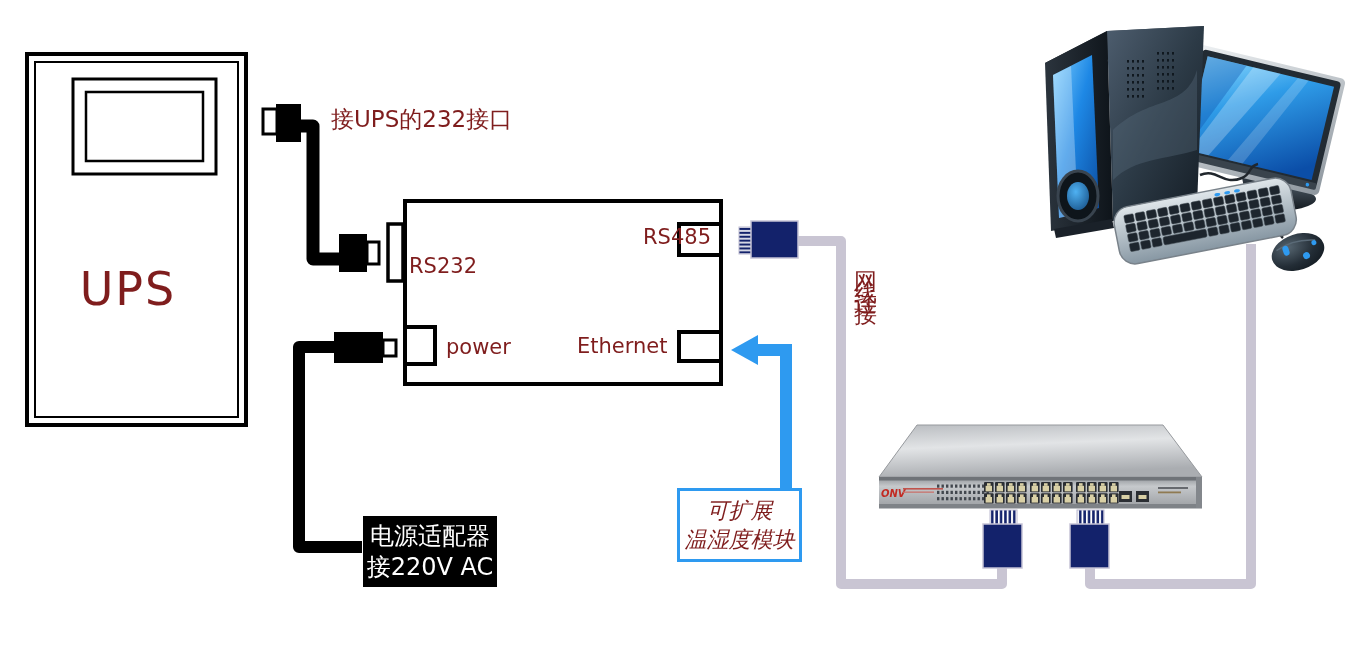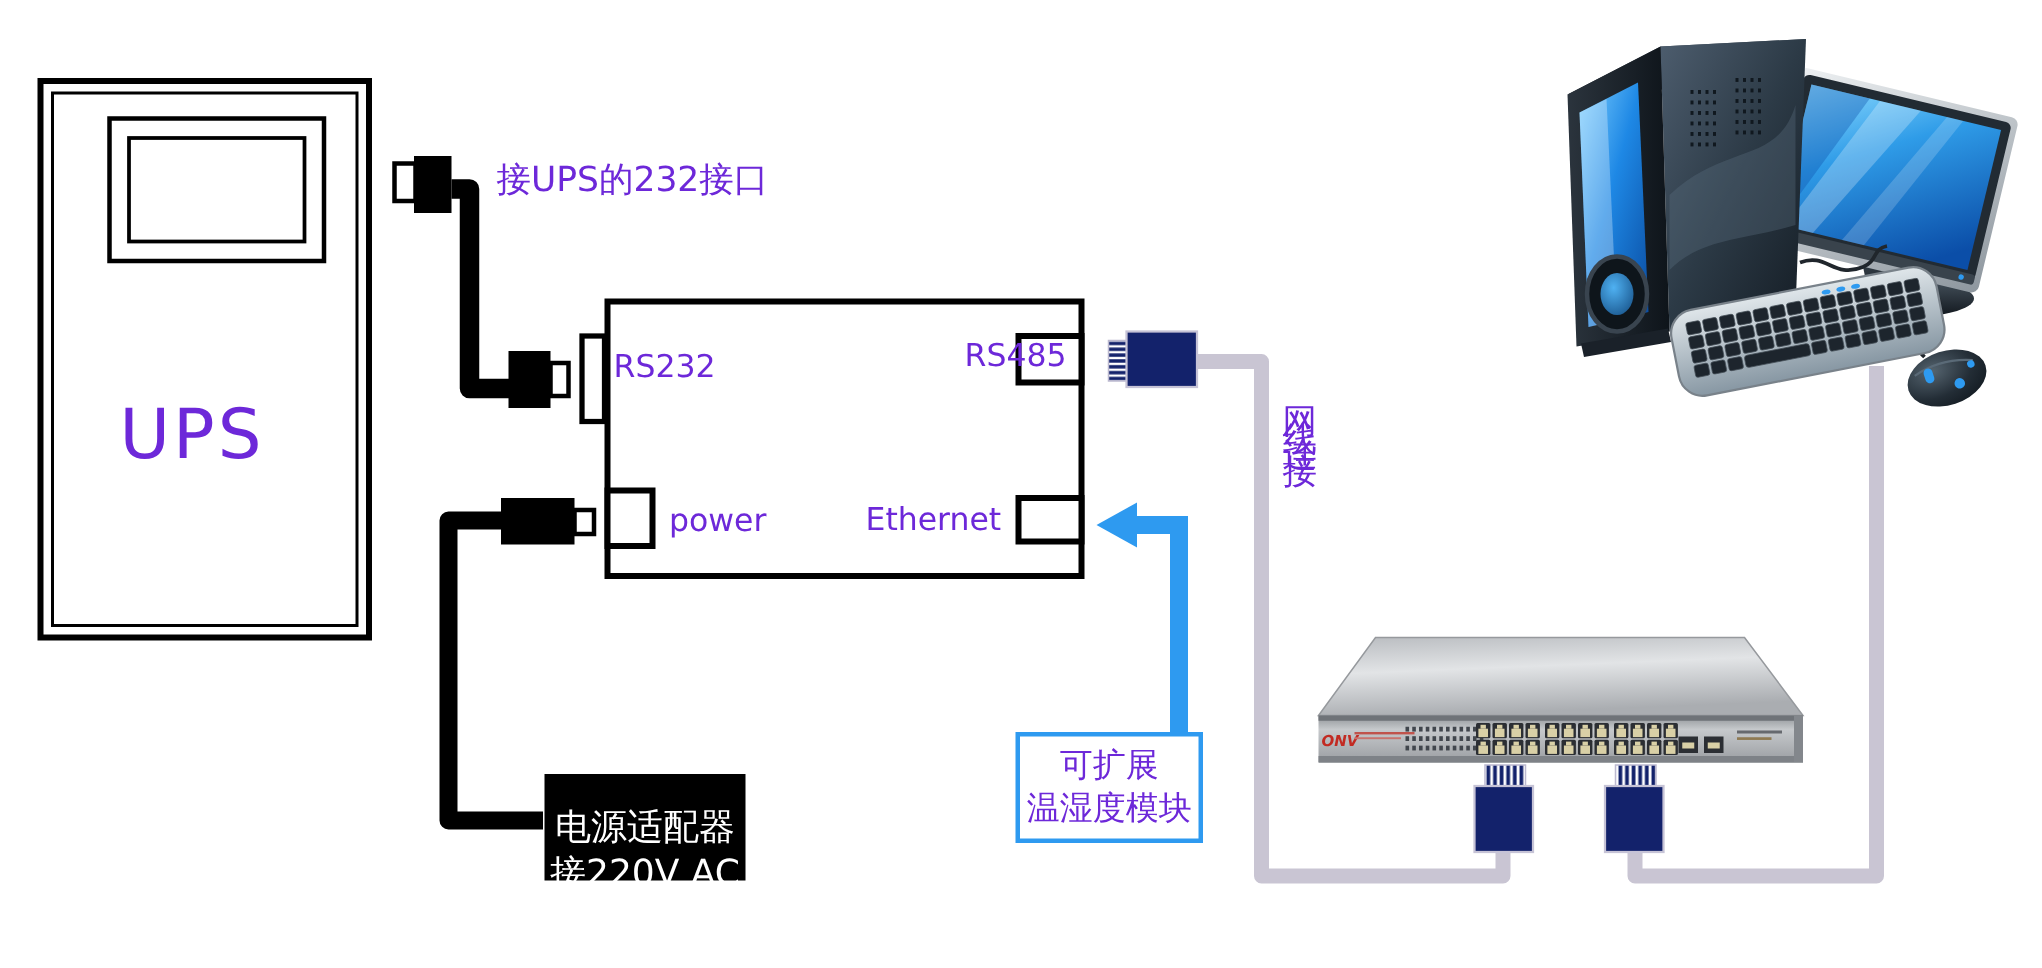--- a/index.html
+++ b/index.html
@@ -1,33 +1,33 @@
 <!DOCTYPE html>
 <html><head>
 <meta charset="utf-8">
 <style>
   html,body{margin:0;padding:0;background:#fff;}
   #stage{position:relative;width:1361px;height:645px;background:#fff;overflow:hidden;
          font-family:"DejaVu Sans","Liberation Sans",sans-serif;color:#111;}
   #art{position:absolute;left:0;top:0;}
-  .lbl{position:absolute;white-space:nowrap;color:#6d28d9;}
+  .lbl{position:absolute;white-space:nowrap;color:#7f1d1d;}
   .ups-label{left:25px;top:262px;width:206px;text-align:center;font-size:46px;letter-spacing:2px;}
   .adapter-title{left:405px;top:271px;width:316px;text-align:center;font-size:28px;font-weight:500;}
   .port-lbl{font-size:21px;}
-  .rs232{left:409px;top:232px;}
+  .rs232{left:409px;top:254px;}
   .rs485{left:601px;top:225px;margin-left:42px;}
   .power{left:446px;top:335px;}
   .ethernet{left:577px;top:334px;}
   .ups-port-note{left:331px;top:104px;font-size:23px;}
   .net-cable-note{left:851px;top:253px;font-size:23px;writing-mode:vertical-rl;text-orientation:upright;letter-spacing:10px;}
   .router-note{left:903px;top:382px;font-size:30px;}
   .power-box{left:363px;top:516px;width:134px;height:71px;background:#000;color:#fff;
-             font-size:24px;line-height:31px;text-align:center;padding-top:20px;box-sizing:border-box;}
+             font-size:24px;line-height:31px;text-align:center;padding-top:5px;box-sizing:border-box;}
   .sensor-box{left:677px;top:488px;width:125px;height:74px;background:#fff;border:3px solid #2e9af0;
-              font-size:22px;line-height:29px;text-align:center;padding-top:5px;box-sizing:border-box;}
+              font-size:22px;line-height:29px;text-align:center;padding-top:5px;box-sizing:border-box;font-style:italic;}
 </style>
 </head>
 <body>
 
 <div id="stage">
 
   <svg id="art" width="1361" height="645" viewBox="0 0 1361 645">
     <defs>
       <linearGradient id="swTop" x1="0" y1="0" x2="0.25" y2="1">
         <stop offset="0" stop-color="#b9bcc0"></stop>

